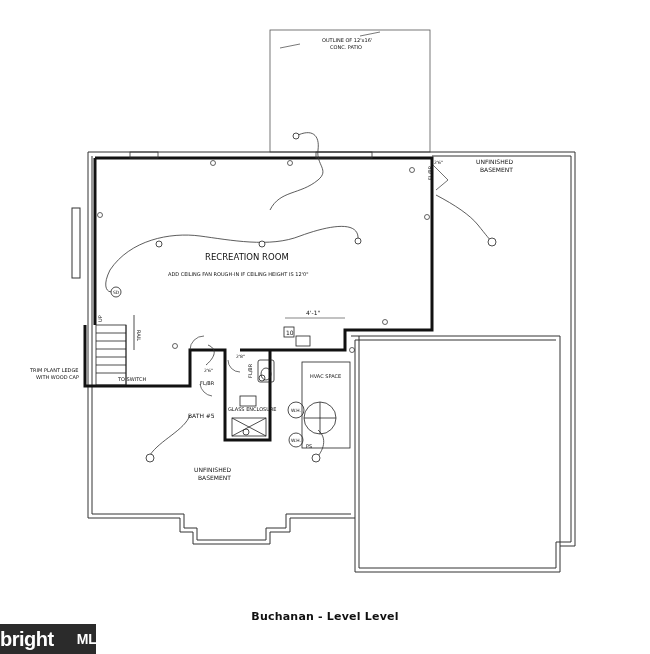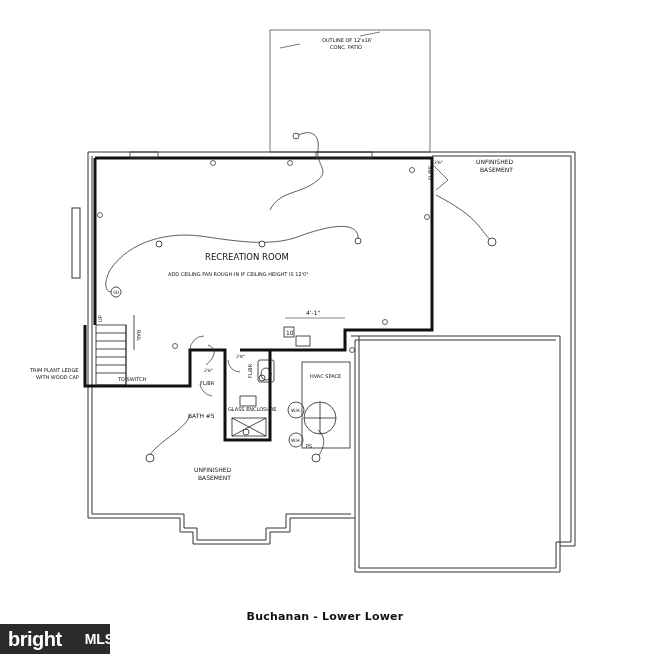--- a/index.html
+++ b/index.html
@@ -5,22 +5,22 @@
     html, body { margin: 0; padding: 0; background: #ffffff; }
     body { width: 650px; height: 654px; position: relative; overflow: hidden; font-family: "Liberation Sans", sans-serif; }
     #plan { position: absolute; left: 0; top: 0; width: 650px; height: 654px; }
     .lbl { font-family: "DejaVu Sans", sans-serif; fill: #111; }
     .caption {
       position: absolute; left: 0; width: 650px; top: 610px; text-align: center;
       font-family: "DejaVu Sans", sans-serif; font-weight: bold; font-size: 11px; color: #111;
       letter-spacing: 0.2px;
     }
     .watermark {
-      position: absolute; left: 0; top: 624px; width: 110px; height: 30px;
-      background: #2b2b2b; display: flex; align-items: center; padding-left: 8px; box-sizing: border-box;
+      position: absolute; left: 0; top: 624px; width: 96px; height: 30px;
+      background: #2b2b2b; display: flex; align-items: center; box-sizing: border-box;
     }
     .wm-text { color: #ffffff; font-family: "Liberation Sans", sans-serif; font-size: 20px; font-weight: bold; letter-spacing: -0.5px; }
     .wm-dot { display: inline-block; width: 6px; height: 6px; border-radius: 50%; background: #e33; margin: 0 2px 0 1px; position: relative; top: -8px; }
     .wm-mls { color: #ffffff; font-family: "Liberation Sans", sans-serif; font-size: 14px; font-weight: bold; margin-left: 20px; }
   </style>
 </head>
 <body>
 
 <svg id="plan" viewBox="0 0 650 654" xmlns="http://www.w3.org/2000/svg">
 
@@ -153,19 +153,19 @@
   <text class="lbl" font-size="5" x="102" y="322" transform="rotate(-90 102 322)">UP</text>
   <text class="lbl" font-size="4.5" x="113" y="294">SD</text>
   <text class="lbl" font-size="4.5" x="291" y="412">W.H.</text>
   <text class="lbl" font-size="4.5" x="291" y="442">W.H.</text>
   <text class="lbl" font-size="5" x="306" y="448">PS</text>
   <text class="lbl" font-size="4.5" x="204" y="372">2'6"</text>
   <text class="lbl" font-size="4.5" x="236" y="358">2'8"</text>
   <text class="lbl" font-size="4.5" x="434" y="164">2'6"</text>
 </svg>
 
-<div class="caption">Buchanan - Lower Lower</div>
+<div class="caption">Buchanan - Level Level</div>
 
 <div class="watermark">
   <span class="wm-text">bright</span>
   <span class="wm-dot"></span>
   <span class="wm-mls">MLS</span>
 </div>
 
 </body></html>

